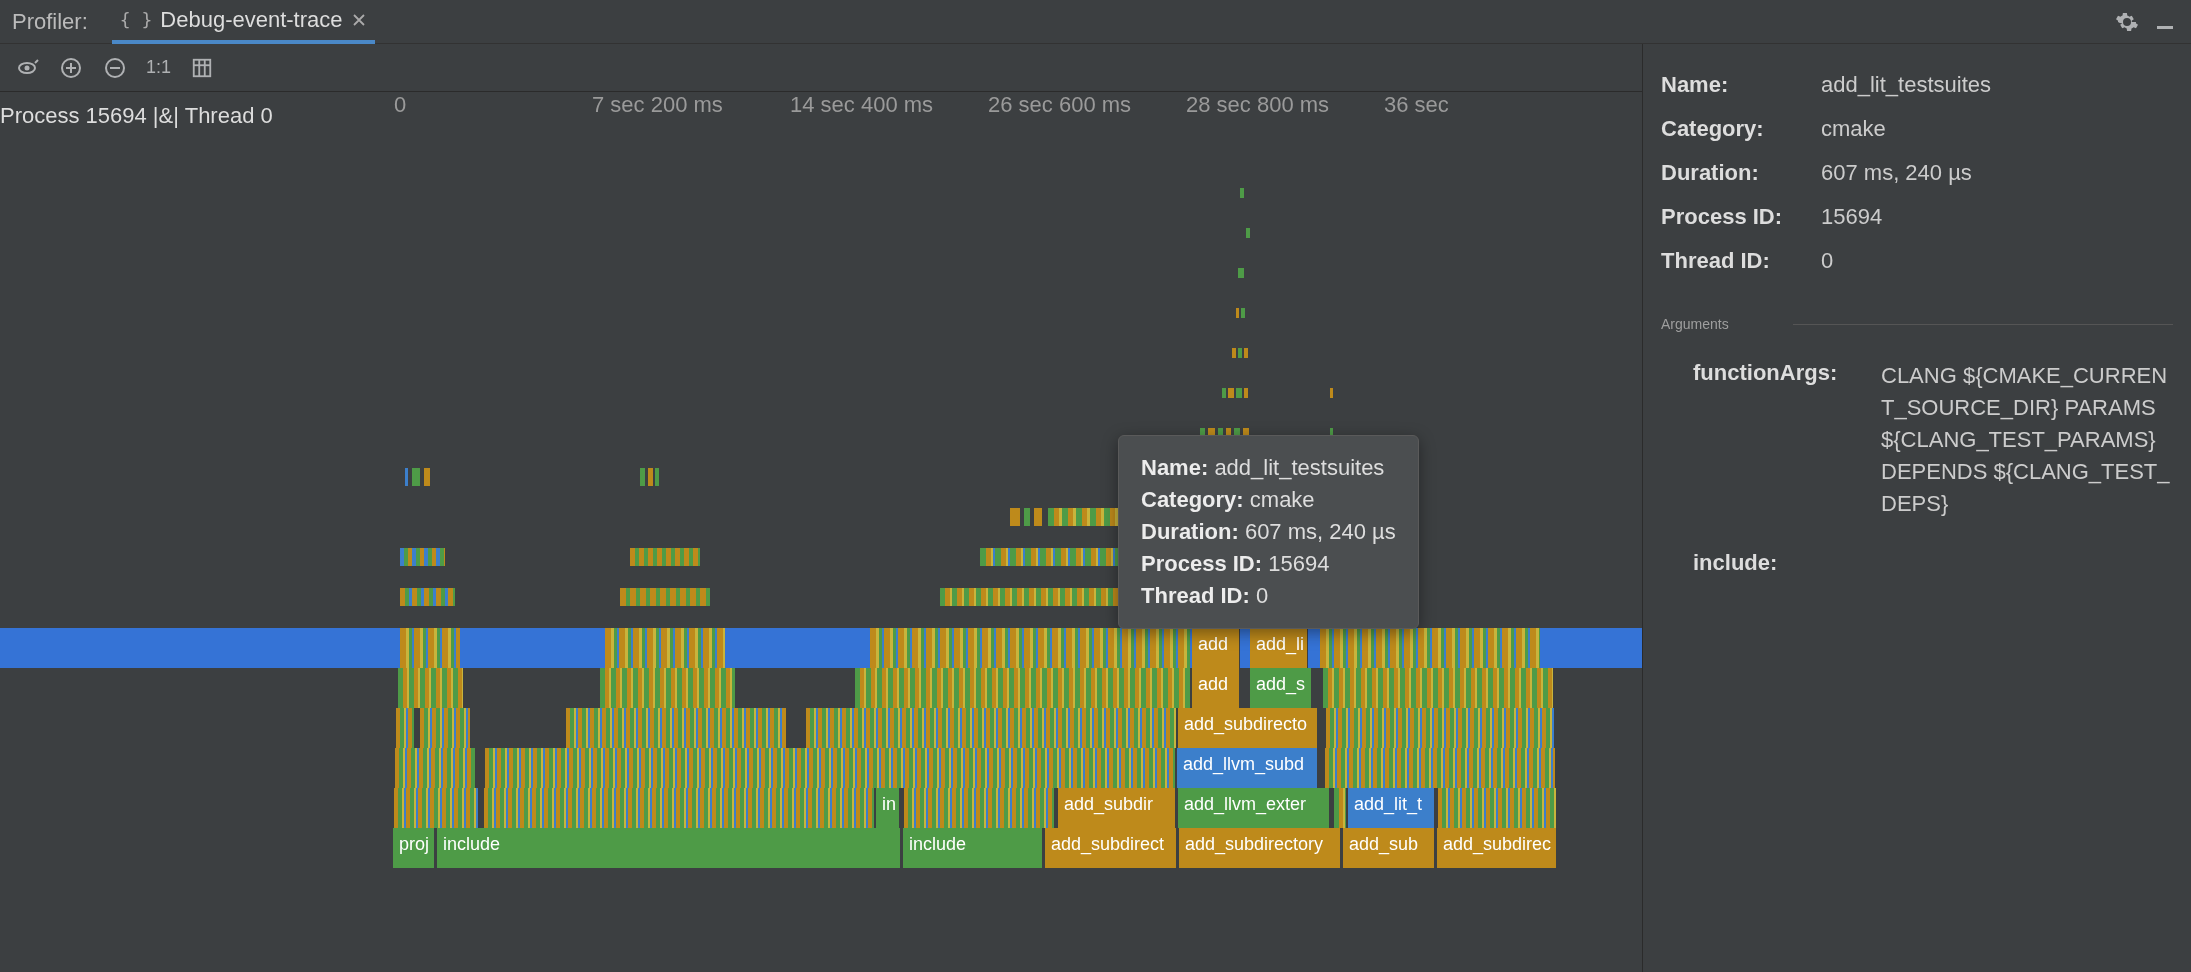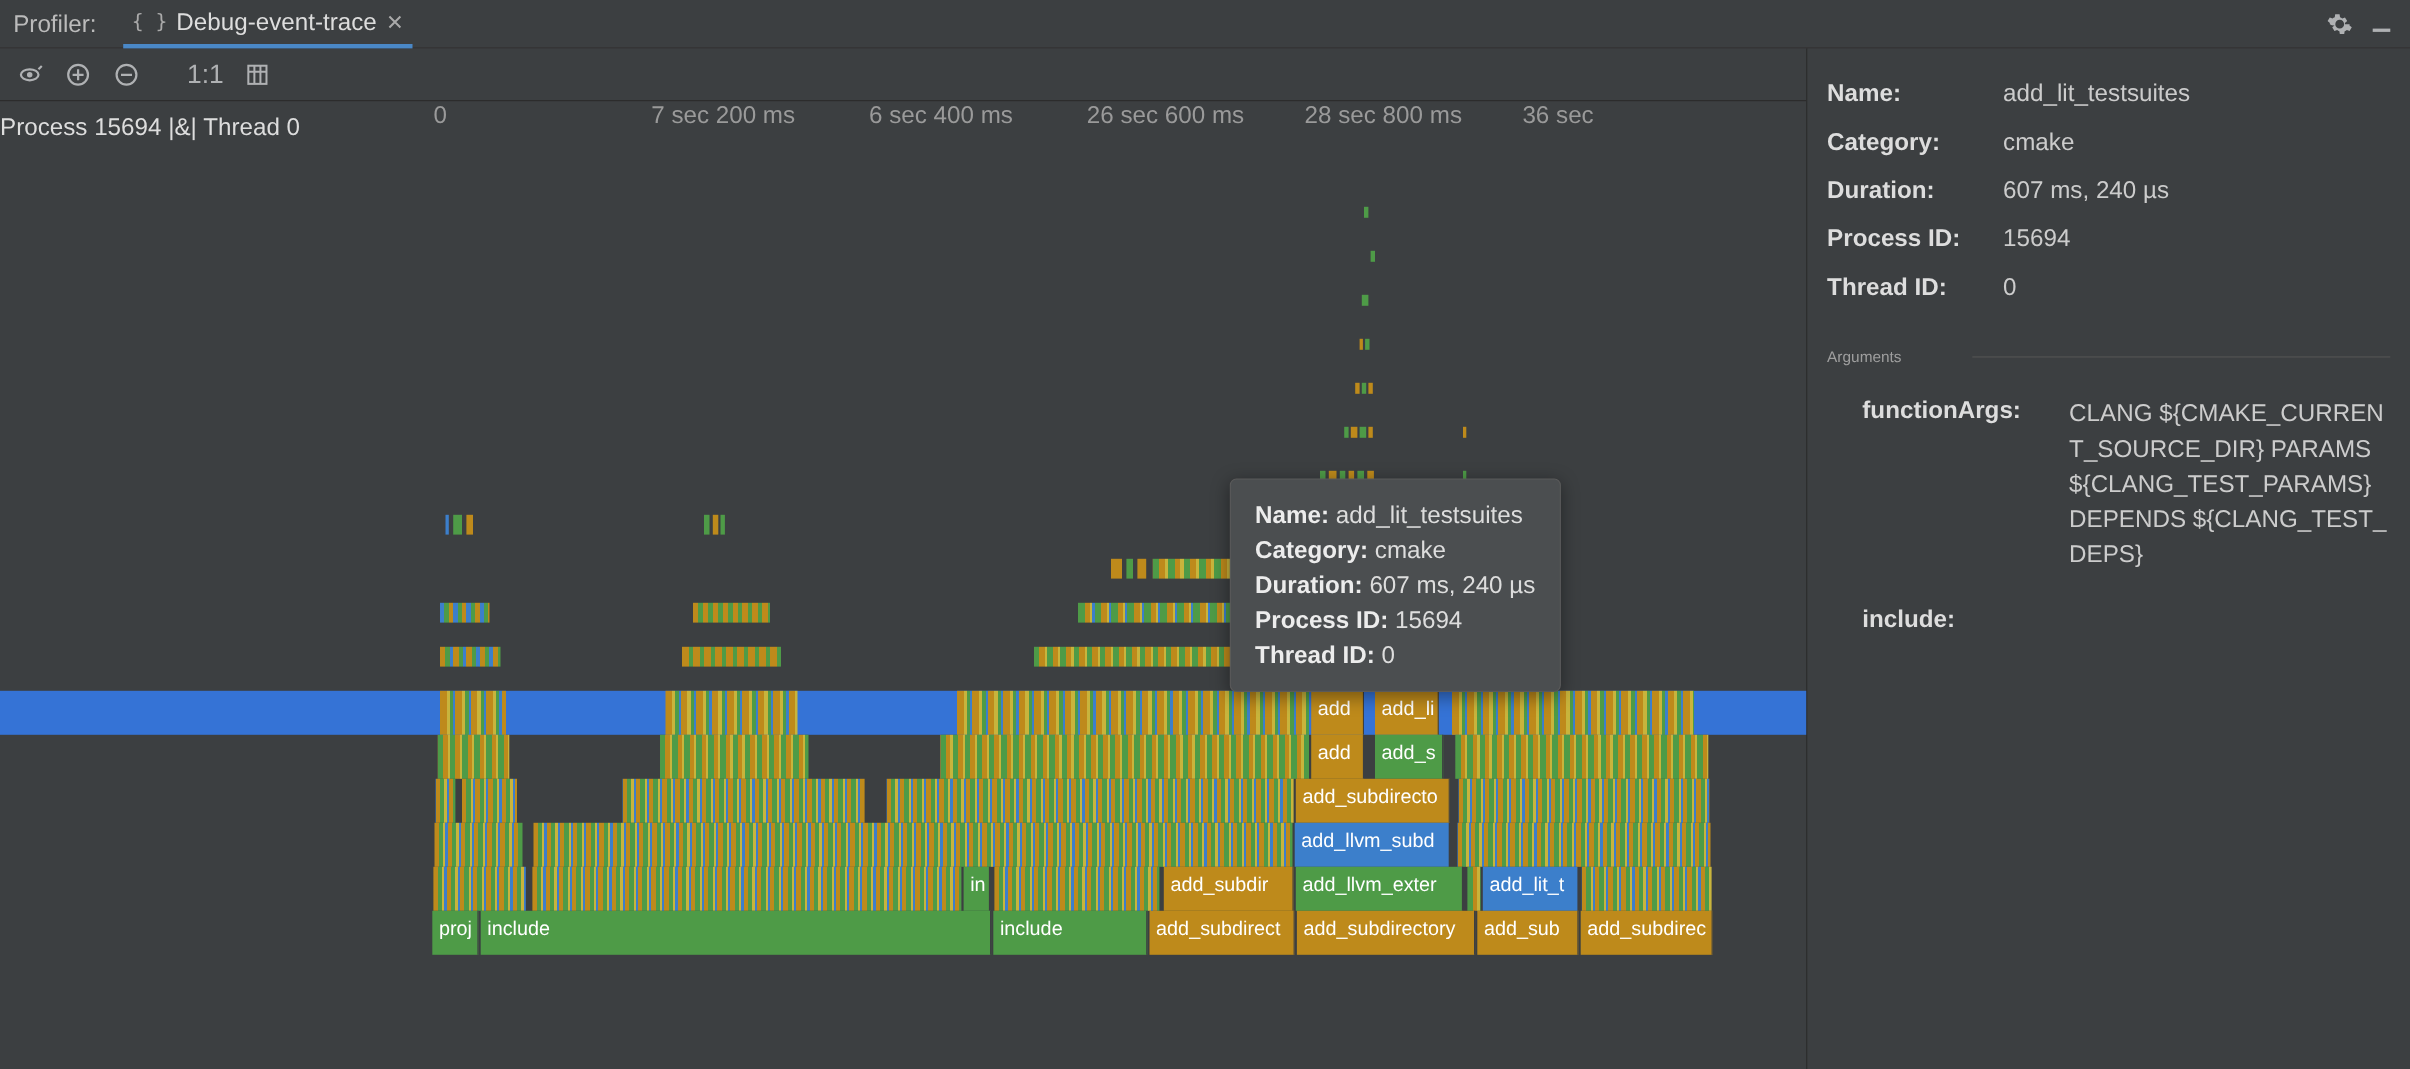--- a/index.html
+++ b/index.html
@@ -14,21 +14,21 @@
   .header-spacer { flex: 1; }
   .header-icon { width: 28px; height: 28px; display: flex; align-items: center; justify-content: center; color: #AFB1B3; margin-left: 10px; cursor: pointer; }
   
   .body-row { display: flex; height: calc(100% - 44px); }
   .left-pane { flex: 1; display: flex; flex-direction: column; }
   .right-pane { width: 548px; padding: 28px 18px; font-size: 22px; overflow: hidden; }
   .divider { width: 1px; background: #2B2B2B; }
 
   .sub-toolbar { height: 48px; display: flex; align-items: center; gap: 18px; padding: 0 14px; border-bottom: 1px solid #2B2B2B; }
   .tb-icon { width: 26px; height: 26px; display: flex; align-items: center; justify-content: center; color: #AFB1B3; cursor: pointer; }
-  .tb-text { font-size: 24px; color: #AFB1B3; margin-left: 24px; }
+  .tb-text { font-size: 18px; color: #AFB1B3; }
 
   .process-label-row { height: 48px; display: flex; align-items: center; }
   .process-label { font-size: 22px; color: #DDDDDD; }
 
   .chart-region { position: relative; flex: 1; }
   .ruler { position: absolute; top: -48px; left: 394px; right: 0; height: 48px; display: flex; font-size: 22px; color: #9A9A9A; }
   .tick { width: 198px; }
   
   .flame-area { position: absolute; left: 0; right: 0; top: 0; bottom: 0; }
 
@@ -124,21 +124,21 @@
     </div>
 
     <div class="process-label-row">
       <span class="process-label">Process 15694 |&amp;| Thread 0</span>
     </div>
 
     <div class="chart-region">
       <div class="ruler">
         <div class="tick">0</div>
         <div class="tick">7 sec 200 ms</div>
-        <div class="tick">6 sec 400 ms</div>
+        <div class="tick">14 sec 400 ms</div>
         <div class="tick">26 sec 600 ms</div>
         <div class="tick">28 sec 800 ms</div>
         <div class="tick">36 sec</div>
       </div>
 
       <div class="flame-area">
 
         <div class="stripe g" style="left:1240px; top:48px; width:4px"></div>
         <div class="stripe g" style="left:1246px; top:88px; width:4px"></div>
         <div class="stripe g" style="left:1238px; top:128px; width:6px"></div>

